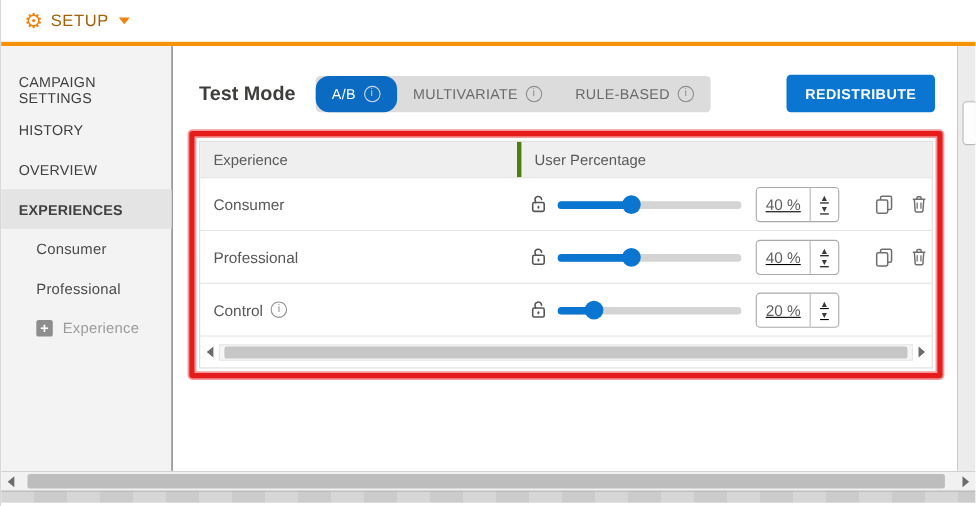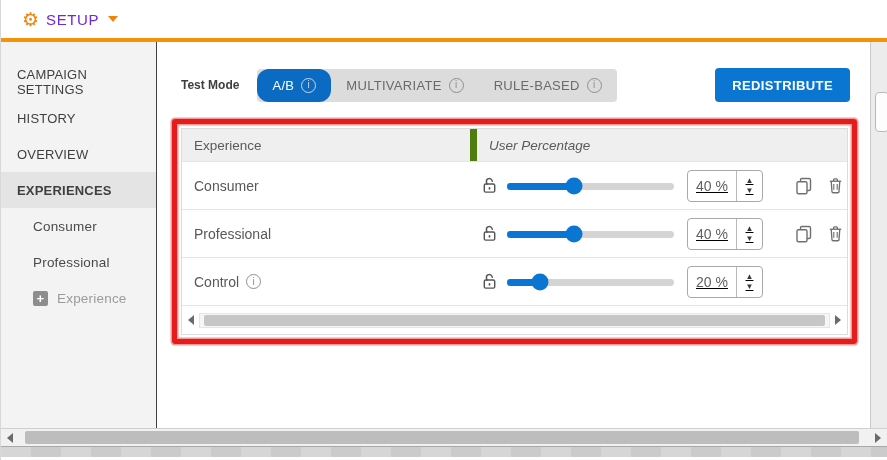--- a/index.html
+++ b/index.html
@@ -4,53 +4,53 @@
 <style>
   * { box-sizing: border-box; margin: 0; padding: 0; }
   html,body { background:#fff; }
   body { font-family:"Liberation Sans", sans-serif; }
   .page { position:relative; width:887px; height:460px; overflow:hidden; background:#fff; border-left:1px solid #d8d8d8; }
 
   
   .header { height:38px; display:flex; align-items:center; padding-left:21px; background:#fff; }
   .brand { display:flex; align-items:center; cursor:pointer; }
   .gear { font-size:19px; color:#f2820a; margin-right:7px; line-height:1; }
-  .brand-label { color:#6d28d9; font-size:15px; letter-spacing:.6px; }
+  .brand-label { color:#a16207; font-size:15px; letter-spacing:.6px; }
   .caret { margin-left:9px; width:0; height:0; border-left:5px solid transparent; border-right:5px solid transparent; border-top:6px solid #f2820a; }
   .title-box { margin-left:20px; background:#e6effc; color:#1b1b1b; font-weight:bold; font-size:16.5px; padding:5px 12px; width:344px; white-space:nowrap; overflow:hidden; }
   .orange-bar { height:4px; background:#f69208; }
 
   
   .main { display:flex; height:386px; }
   .sidebar { width:156px; background:#f3f3f3; border-right:1px solid #404040; padding-top:22px; flex:none; }
   .side-item { height:36px; display:flex; align-items:center; padding-left:16px; font-size:13px; color:#3f3f3f; letter-spacing:.2px; cursor:pointer; }
   .side-item.selected { background:#e4e4e4; font-weight:bold; }
   .side-item.child { padding-left:32px; font-size:13.5px; color:#4a4a4a; }
   .side-item.add { color:#9b9b9b; }
   .plus { width:15px; height:15px; background:#8d8d8d; color:#fff; border-radius:2px; display:inline-flex; align-items:center; justify-content:center; font-size:13px; line-height:1; margin-right:9px; font-weight:bold; }
 
   .content { flex:1; background:#fff; border-right:1px solid #c9c9c9; overflow:hidden; }
 
   
   .testmode-row { margin:26px 20px 0 24px; display:flex; align-items:center; }
-  .tm-label { font-size:12px; font-weight:bold; color:#3e3e3c; margin-right:18px; }
+  .tm-label { font-size:18px; font-weight:bold; color:#3e3e3c; margin-right:18px; }
   .tabs { display:flex; background:#dcdcdc; border-radius:4px; }
   .tab { height:33px; display:flex; align-items:center; gap:7px; padding:0 15px; font-size:13px; letter-spacing:.3px; color:#6a6a6a; cursor:pointer; }
   .tab.selected { background:#0b6bc2; color:#fff; border-radius:12px; }
   .info { width:15px; height:15px; border:1.5px solid #8f8f8f; border-radius:50%; color:#8f8f8f; font-size:10px; display:inline-flex; align-items:center; justify-content:center; line-height:1; flex:none; }
   .tab.selected .info { border-color:#ccd6e2; color:#ccd6e2; }
   .redistribute { margin-left:auto; background:#0b76d2; color:#fff; border:none; border-radius:4px; font-family:inherit; font-size:13px; font-weight:bold; letter-spacing:.4px; padding:0 17px; height:34px; cursor:pointer; }
 
   
   .annotation { margin:17px 13px 0 15px; border:5px solid #e41c1c; border-radius:3px; padding:4px;
                 box-shadow:0 0 0 1.5px rgba(228,28,28,.45), inset 0 0 0 1.5px rgba(228,28,28,.45); }
   .table { border:1px solid #dcdcdc; background:#fff; }
   .thead { display:grid; grid-template-columns:288px 1fr 66px; background:#efefef; height:32px; }
   .th { display:flex; align-items:center; padding-left:12px; font-size:13.5px; color:#5a5a5a; }
-  .th + .th { border-left:7px solid #4d7c0f;font-style:italic; }
+  .th + .th { border-left:4px solid #4d7c0f; }
   .trow { display:grid; grid-template-columns:288px 1fr 66px; height:48px; border-top:1px solid #e4e4e4; }
   .td { display:flex; align-items:center; }
   .td.name { padding-left:12px; font-size:14px; color:#585858; gap:7px; }
   .td.pct { padding-left:10px;text-decoration:underline; }
   .lock { margin-right:8px; display:inline-flex; flex:none; cursor:pointer; }
   .slider { position:relative; width:167px; height:18px; flex:none; cursor:pointer; }
   .slider-track { position:absolute; top:6px; left:0; right:0; height:7px; background:#d4d4d4; border-radius:4px; }
   .slider-fill { height:100%; width:var(--p,0%); background:#0b76d2; border-radius:4px; }
   .slider-thumb { position:absolute; top:9px; left:var(--p,0%); width:17px; height:17px; background:#0b76d2; border-radius:50%; transform:translate(-50%,-50%); }
   .pct-input { margin-left:13px; display:flex; align-items:stretch; border:1px solid #a9a9a9; border-radius:4px; height:32px; background:#fff; }

